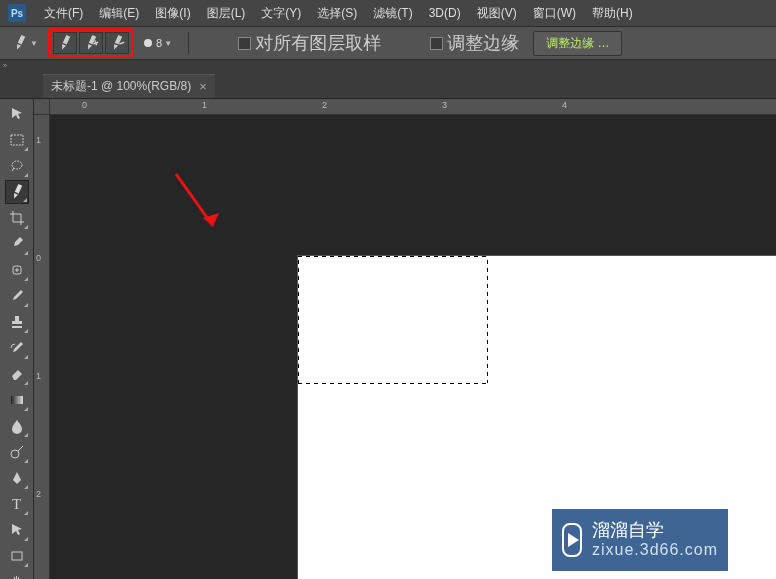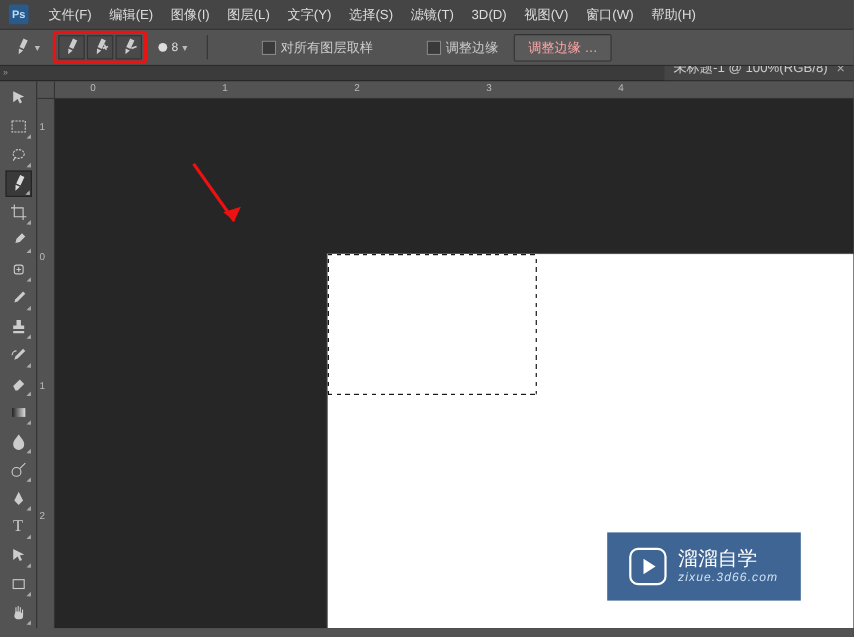--- a/index.html
+++ b/index.html
@@ -9,24 +9,24 @@
   .menu-item { padding: 4px 8px; cursor: default; }
   .optbar { height: 34px; background: #535353; border-bottom: 1px solid #2c2c2c; border-top: 1px solid #2c2c2c; display: flex; align-items: center; padding-left: 8px; position: relative; }
   .tool-ico { width: 24px; height: 22px; display: flex; align-items: center; justify-content: center; color: #ccc; border: 1px solid transparent; }
   .chevron { width: 12px; font-size: 8px; color: #bbb; margin-left: -2px; margin-right: 4px; }
   .red-box { border: 3px solid #e11; border-radius: 4px; display: flex; padding: 1px; margin-left: 2px; }
   .red-box .tool-ico { background: #4a4a4a; border: 1px solid #333; margin: 0 1px; }
   .brush-size { display: flex; align-items: center; margin-left: 10px; gap: 4px; }
   .brush-dot { width: 8px; height: 8px; border-radius: 50%; background: #ddd; }
   .brush-num { font-size: 11px; }
   .vsep { width: 1px; height: 22px; background: #333; margin: 0 8px; }
-  .chk { display: flex; align-items: center; gap: 4px; margin-left: 6px; font-size: 12px; color: #ccc; padding-left: 35px; }
+  .chk { display: flex; align-items: center; gap: 4px; margin-left: 6px; font-size: 18px; color: #ccc; padding-left: 35px; }
   .chk-box { width: 13px; height: 13px; border: 1px solid #888; background: #3a3a3a; }
-  .btn { background: #5a5a5a; border: 1px solid #333; color: #fca5a5; padding: 3px 12px; font-size: 12px; margin-left: 14px; border-radius: 2px; }
-  .tabbar { height: 14px; background: #3b3b3b; display: flex; align-items: flex-end; padding-left: 54px; border-bottom: 1px solid #222; justify-content: flex-end; }
+  .btn { background: #5a5a5a; border: 1px solid #333; color: #bef264; padding: 3px 12px; font-size: 12px; margin-left: 14px; border-radius: 2px; }
+  .tabbar { height: 39px; background: #3b3b3b; display: flex; align-items: flex-end; padding-left: 43px; border-bottom: 1px solid #222; }
   .expander { position: absolute; left: 0; top: 60px; width: 10px; height: 10px; display: flex; align-items: center; justify-content: center; font-size: 8px; color: #999; }
   .doc-tab { background: #454545; color: #ccc; padding: 3px 8px; font-size: 12px; display: flex; align-items: center; gap: 8px; border-top: 1px solid #555; }
   .tab-close { color: #aaa; font-size: 13px; }
   .body { display: flex; height: calc(579px - 82px); }
   .toolbox { width: 34px; background: #535353; border-right: 1px solid #2a2a2a; display: flex; flex-direction: column; align-items: center; padding-top: 2px; }
   .tb-btn { width: 24px; height: 24px; margin: 1px 0; display: flex; align-items: center; justify-content: center; color: #ccc; position: relative; }
   .tb-btn.active { background: #3a3a3a; border: 1px solid #222; }
   .tb-btn::after { content: ""; position: absolute; right: 1px; bottom: 1px; border: 2px solid transparent; border-right-color: #aaa; border-bottom-color: #aaa; width: 0; height: 0; }
   .tb-btn.noarrow::after { display: none; }
   .ruler-cnr { width: 16px; height: 16px; background: #535353; border-right: 1px solid #333; border-bottom: 1px solid #333; }
@@ -43,21 +43,21 @@
     repeating-linear-gradient(90deg,#000 0 4px,#fff 4px 8px) bottom/100% 1px no-repeat,
     repeating-linear-gradient(0deg,#000 0 4px,#fff 4px 8px) left/1px 100% no-repeat,
     repeating-linear-gradient(0deg,#000 0 4px,#fff 4px 8px) right/1px 100% no-repeat;
     border:none;
   }
   .watermark { position: absolute; right: 48px; bottom: 25px; width: 176px; height: 62px; background: #3e6594; display: flex; align-items: center; justify-content: center; gap: 10px; padding: 0 10px; }
   .wm-ico { width: 34px; height: 34px; border: 2px solid #fff; border-radius: 8px; display: flex; align-items: center; justify-content: center; }
   .wm-tri { width: 0; height: 0; border-top: 7px solid transparent; border-bottom: 7px solid transparent; border-left: 11px solid #fff; margin-left: 3px; }
   .wm-txt { display: flex; flex-direction: column; line-height: 1.1; }
   .wm-title { color: #fff; font-size: 18px; font-weight: normal; }
-  .wm-sub { color: #cfe0f2; font-size: 11px; letter-spacing: 1px; font-style: italic; }
+  .wm-sub { color: #cfe0f2; font-size: 16px; letter-spacing: 1px; }
   .arrow { position: absolute; left: 123px; top: 56px; pointer-events: none; }
   svg.ico { width: 16px; height: 16px; }
   .brush-svg { transform: rotate(-20deg); }
 </style>
 </head>
 <body>
 
 <div class="menubar">
   <div class="ps-logo">Ps</div>
   <div class="menu-item">文件(F)</div>

